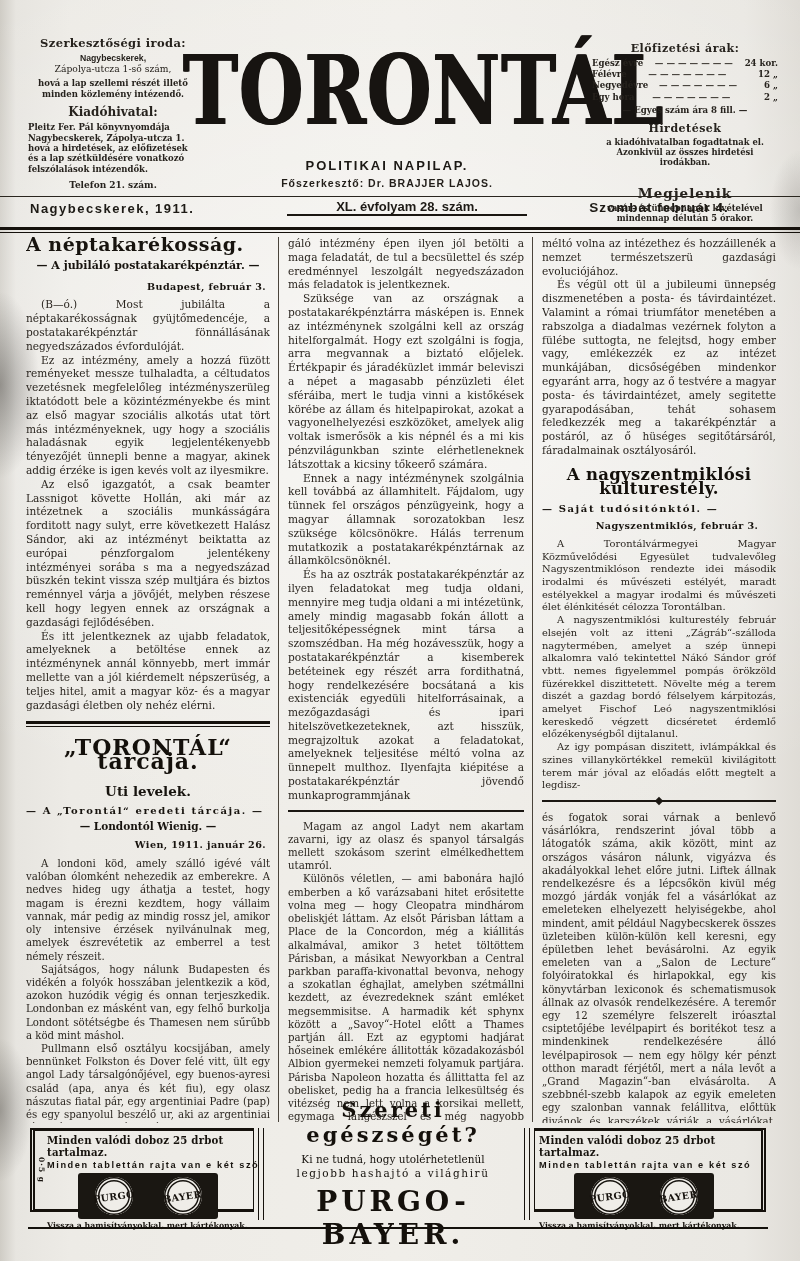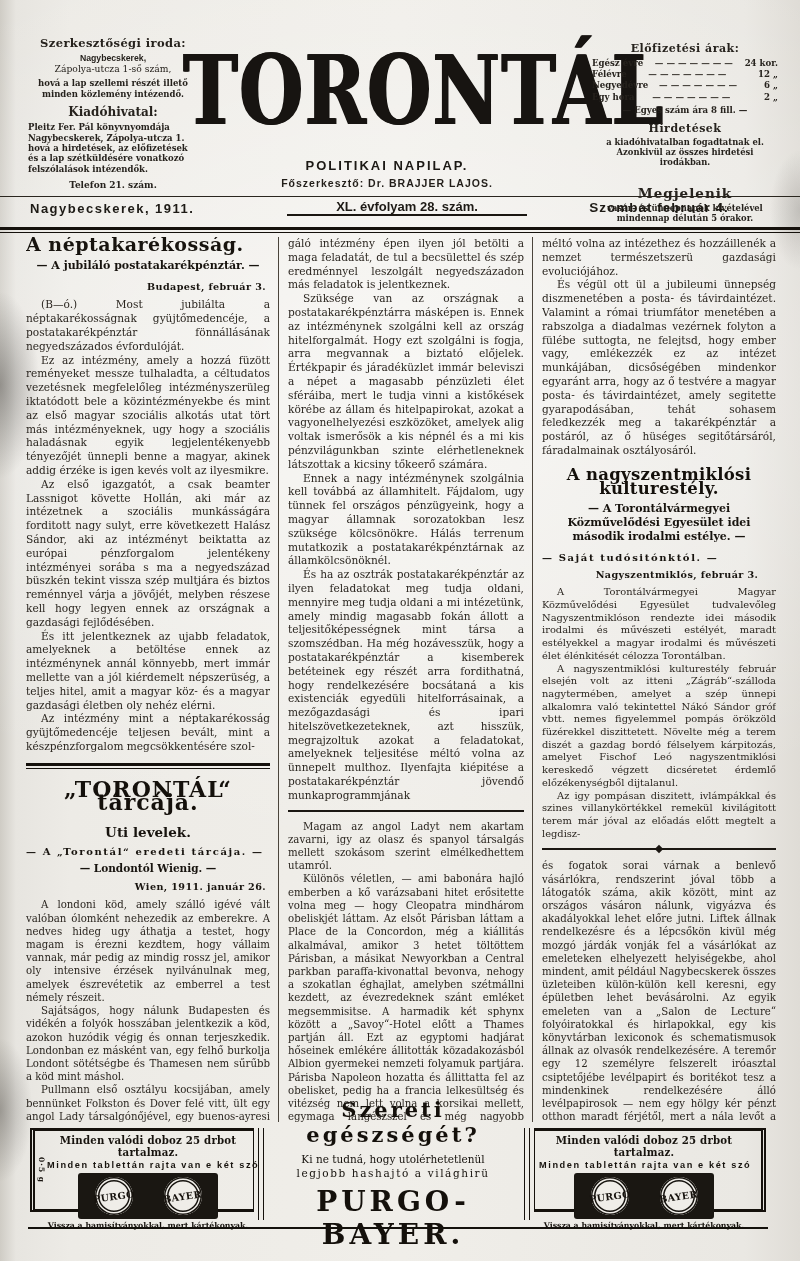--- a/index.html
+++ b/index.html
@@ -61,21 +61,21 @@
   .h-tarca{font-size:13.5px;font-weight:bold;text-align:center;margin:0 0 5px;text-indent:0;color:#17130e;}
   .h-sub-sp{font-size:10px;font-weight:bold;letter-spacing:1.6px;margin:0 0 3px;text-indent:0;color:#17130e;}
   .h-sub2{font-size:10.5px;font-weight:bold;text-align:center;margin:0 0 4px;text-indent:0;color:#17130e;}
   .rule-single{border:0;border-top:2px solid #1b1712;margin:7px 0 8px;}
   .rule-orn{position:relative;border:0;border-top:2px solid #1b1712;margin:8px 0 9px;}
   .rule-orn .orn{position:absolute;left:50%;top:-4px;width:6px;height:6px;background:#1b1712;transform:translateX(-50%) rotate(45deg);}
   .h-art2{font-size:16.5px;font-weight:bold;text-align:center;margin:10px 0 7px;text-indent:0;letter-spacing:.3px;color:#14100b;}
   .small-text{font-size:9.9px;line-height:12.7px;}
   .tarca-text{font-size:10.2px;line-height:13.2px;}
   
-  .ad-box{top:1128px;height:84px;text-align:center;padding:3px 4px 12px;box-sizing:border-box;
+  .ad-box{top:1128px;height:84px;text-align:left;padding:3px 4px 12px;box-sizing:border-box;
     border-top:3px solid #15110c;border-bottom:3px solid #15110c;color:#17130e;}
   .ad-left{left:30px;width:224px;border-left:5px double #15110c;border-right:1px solid #15110c;padding-left:12px;}
   .ad-right{left:534px;width:232px;border-right:5px double #15110c;border-left:1px solid #15110c;padding-right:12px;}
   .ad-line1{font-size:10.2px;font-weight:bold;letter-spacing:.2px;}
   .ad-line2{font-size:9.2px;font-weight:bold;letter-spacing:1.6px;font-family:"Liberation Sans",sans-serif;margin-top:2px;white-space:nowrap;}
   .purgo-logo{width:138px;height:44px;background:#1a1712;margin:4px auto 3px;display:flex;align-items:center;justify-content:space-around;border-radius:2px;box-shadow:0 0 0 1px #1a1712;}
   .logo-circle{width:38px;height:38px;background:#efede8;border-radius:50%;display:flex;align-items:center;justify-content:center;
     font-size:9.5px;font-weight:bold;letter-spacing:.4px;
     box-shadow:inset 0 0 0 1.5px #17140f, inset 0 0 0 3px #efede8, inset 0 0 0 4.5px #17140f;}
   .logo-circle span{transform:rotate(-8deg);}
@@ -152,21 +152,20 @@
   <div class="abs vdiv vdiv2"></div>
 
   <div class="abs col col1">
     <div class="h-art1">A néptakarékosság.</div>
     <div class="h-sub">— A jubiláló postatakarékpénztár. —</div>
     <div class="h-date">Budapest, február 3.</div>
     <p class="p">(B—ó.) Most jubilálta a néptakarékosságnak gyüjtőmedencéje, a postatakarékpénztár fönnállásának negyedszázados évfordulóját.</p>
     <p class="p">Ez az intézmény, amely a hozzá füzött reményeket messze tulhaladta, a céltudatos vezetésnek megfelelőleg intézményszerüleg iktatódott bele a közintézményekbe és mint az első magyar szociális alkotás utat tört más intézményeknek, ugy hogy a szociális haladásnak egyik legjelentékenyebb tényezőjét ünnepli benne a magyar, akinek addig érzéke is igen kevés volt az ilyesmikre.</p>
     <p class="p">Az első igazgatót, a csak beamter Lassnigot követte Hollán, aki már az intézetnek a szociális munkásságára forditott nagy sulyt, erre következett Halász Sándor, aki az intézményt beiktatta az európai pénzforgalom jelentékeny intézményei sorába s ma a negyedszázad büszkén tekint vissza szép multjára és biztos reménnyel várja a jövőjét, melyben részese kell hogy legyen ennek az országnak a gazdasági fejlődésében.</p>
     <p class="p">És itt jelentkeznek az ujabb feladatok, amelyeknek a betöltése ennek az intézménynek annál könnyebb, mert immár mellette van a jól kiérdemelt népszerüség, a teljes hitel, amit a magyar köz- és a magyar gazdasági életben oly nehéz elérni.</p>
-    <p class="p">Az intézmény mint a néptakarékosság gyüjtőmedencéje teljesen bevált, mint a készpénzforgalom megcsökkentésére szol-</p>
     <div class="rule-double"></div>
     <div class="tarca-title">„TORONTÁL“ tárcája.</div>
     <div class="h-tarca">Uti levelek.</div>
     <div class="h-sub-sp">— A „Torontál“ eredeti tárcája. —</div>
     <div class="h-sub2">— Londontól Wienig. —</div>
     <div class="h-date">Wien, 1911. január 26.</div>
     <div class="tarca-text">
       <p class="p">A londoni köd, amely szálló igévé vált valóban ólomként nehezedik az emberekre. A nedves hideg ugy áthatja a testet, hogy magam is érezni kezdtem, hogy vállaim vannak, már pedig az mindig rossz jel, amikor oly intensive érzések nyilvánulnak meg, amelyek észrevétetik az emberrel a test némely részeit.</p>
       <p class="p">Sajátságos, hogy nálunk Budapesten és vidékén a folyók hosszában jelentkezik a köd, azokon huzódik végig és onnan terjeszkedik. Londonban ez másként van, egy felhő burkolja Londont sötétségbe és Thamesen nem sűrűbb a köd mint máshol.</p>
       <p class="p">Pullmann első osztályu kocsijában, amely bennünket Folkston és Dover felé vitt, ült egy angol Lady társalgónőjével, egy buenos-ayresi család (apa, anya és két fiu), egy olasz nászutas fiatal pár, egy argentiniai Padre (pap) és egy spanyolul beszélő ur, aki az argentiniai társasághoz tartozónak látszott. Igy a kocsiban lévő 6 zsölye és három diván teljesen el volt foglalva. A buenos ayresi családfő franciául jól beszélt s elmondotta, hogy Londont szerették volna látni és reggel korán érkeztek hajóval, de a nagy köd miatt még a direct doveri déli vonatot se várták meg, hanem 9 órakor reggel Folkstone-Boulogne felé Párisba utaztak, ahol köd nélkül remélték szórakozhatni.</p>
@@ -183,21 +182,20 @@
       <p class="p">Magam az angol Ladyt nem akartam zavarni, igy az olasz és spanyol társalgás mellett szokásom szerint elmélkedhettem utamról.</p>
       <p class="p">Különös véletlen, — ami babonára hajló emberben a kő varázsabani hitet erősitette volna meg — hogy Cleopatra mindhárom obeliskjét láttam. Az elsőt Párisban láttam a Place de la Concordon, még a kiállitás alkalmával, amikor 3 hetet töltöttem Párisban, a másikat Newyorkban a Central parkban paraffa-kivonattal bevonva, nehogy a szokatlan éghajlat, amelyben szétmállni kezdett, az évezredeknek szánt emléket megsemmisitse. A harmadik két sphynx között a „Savoy“-Hotel előtt a Thames partján áll. Ezt az egyptomi hadjárat hőseinek emlékére állitották közadakozásból Albion gyermekei nemzeti folyamuk partjára. Párisba Napoleon hozatta és állittatta fel az obelisket, pedig ha a francia lelkesültség és vitézség nem lett volna a korsikai mellett, egymaga lángészszel és még nagyobb szerencsével se birta volna megszerezni az obelisket.</p>
 
     </div>
   </div>
 
   <div class="abs col col3">
     <p class="p" style="text-indent:0">méltó volna az intézethez és hozzáillenék a nemzet természetszerü gazdasági evoluciójához.</p>
     <p class="p">És végül ott ül a jubileumi ünnepség diszmenetében a posta- és távirdaintézet. Valamint a római triumfátor menetében a rabszolga a diadalmas vezérnek folyton a fülébe suttogta, ne felejtsd, hogy ember vagy, emlékezzék ez az intézet munkájában, dicsőségében mindenkor egyaránt arra, hogy az ő testvére a magyar posta- és távirdaintézet, amely segitette gyarapodásában, tehát sohasem feledkezzék meg a takarékpénztár a postáról, az ő hüséges segitőtársáról, fáradalmainak osztályosáról.</p>
     <div class="h-art2">A nagyszentmiklósi kulturestély.</div>
-    <div class="h-sub">— A Torontálvármegyei Közművelődési Egyesület idei második irodalmi estélye. —</div>
     <div class="h-sub-sp">— Saját tudósitónktól. —</div>
     <div class="h-date" style="text-align:center;padding-left:40px">Nagyszentmiklós, február 3.</div>
     <div class="small-text">
       <p class="p">A Torontálvármegyei Magyar Közművelődési Egyesület tudvalevőleg Nagyszentmiklóson rendezte idei második irodalmi és művészeti estélyét, maradt estélyekkel a magyar irodalmi és művészeti élet élénkitését célozza Torontálban.</p>
       <p class="p">A nagyszentmiklósi kulturestély február elsején volt az itteni „Zágráb“-szálloda nagytermében, amelyet a szép ünnepi alkalomra való tekintettel Nákó Sándor gróf vbtt. nemes figyelemmel pompás örökzöld füzérekkel diszittetett. Növelte még a terem diszét a gazdag bordó félselyem kárpitozás, amelyet Fischof Leó nagyszentmiklósi kereskedő végzett dicséretet érdemlő előzékenységből dijtalanul.</p>
       <p class="p">Az igy pompásan diszitett, ivlámpákkal és szines villanykörtékkel remekül kivilágitott terem már jóval az előadás előtt megtelt a legdisz-</p>
     </div>
     <div class="rule-orn">
         <span class="orn"></span>
       </div>

